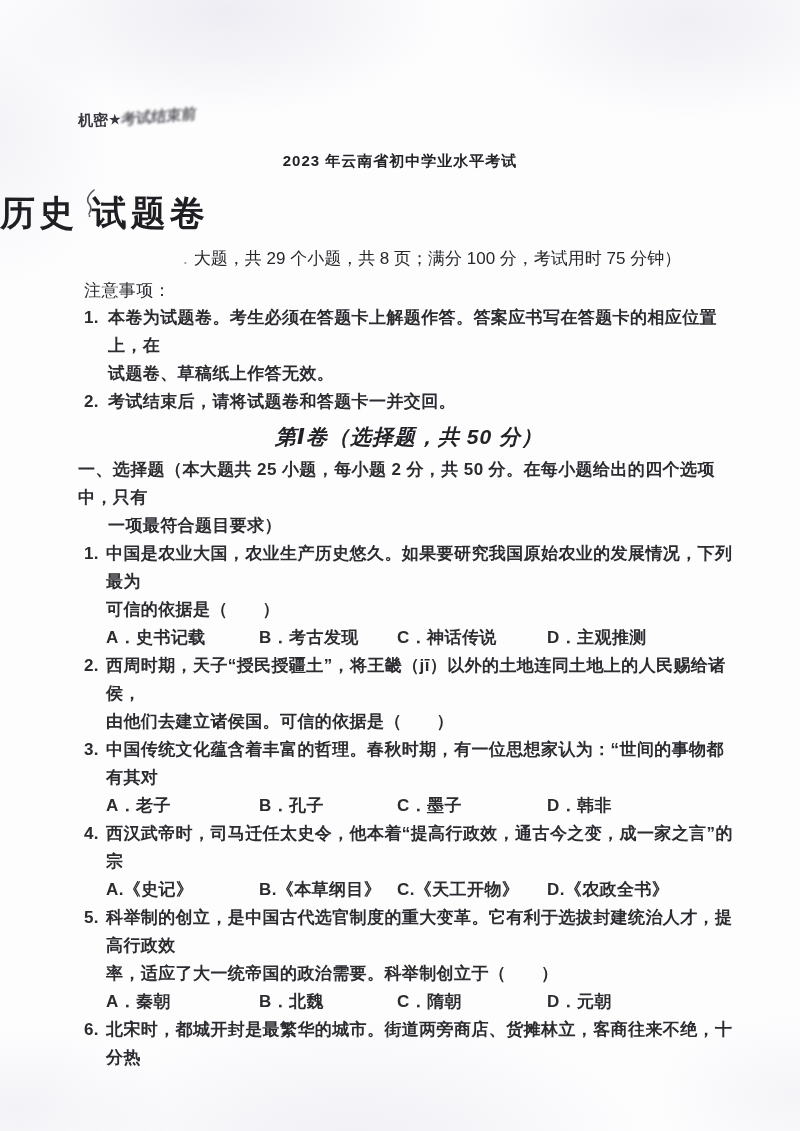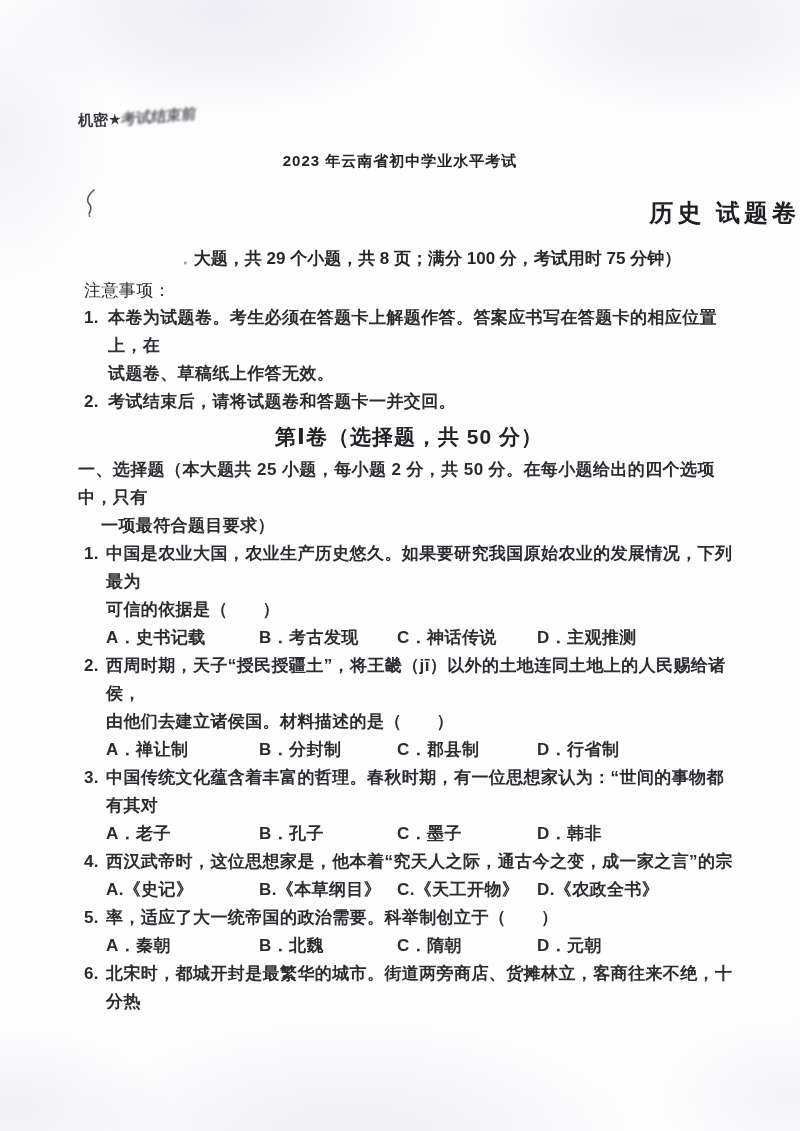--- a/index.html
+++ b/index.html
@@ -37,51 +37,51 @@
     opacity:.82;
     transform:skewX(-8deg) translateY(-2px) rotate(-3deg);
   }
   .penmark{position:absolute;left:82px;top:188px;}
   
   .exam-title{
     text-align:center;font-size:15px;font-weight:700;
     letter-spacing:1px;line-height:30px;color:#222227;
   }
   .paper-title{
-    text-align:right;font-size:24px;font-weight:700;
+    text-align:left;font-size:35px;font-weight:700;
     letter-spacing:4px;line-height:42px;margin-top:16px;color:#1e1e23;
   }
   .exam-info{
-    text-align:center;font-size:17px;font-weight:700;
+    text-align:center;font-size:17px;font-weight:400;
     line-height:22px;margin-top:14px;padding-left:58px;color:#26262b;
   }
   .exam-info .faint{opacity:.45;}
   
   .content{
     margin-left:84px;margin-right:66px;
     font-size:17px;line-height:28px;font-weight:600;
     letter-spacing:.4px;
   }
   .notice-heading{font-weight:400;line-height:26px;margin-top:8px;}
   .notice{position:relative;padding-left:24px;}
   .notice .n-num{position:absolute;left:0;top:0;}
   .section-title{
     text-align:center;font-size:21px;font-weight:700;
-    line-height:30px;margin-top:6px;letter-spacing:1px;color:#222227;
+    line-height:30px;margin-top:6px;letter-spacing:1px;color:#222227;font-style:italic;
   }
   .part-heading{margin-left:-6px;margin-top:4px;font-weight:700;}
-  .part-heading .ph-l2{margin-left:23px;}
+  .part-heading .ph-l2{margin-left:30px;}
   .q{position:relative;padding-left:22px;}
   .q .q-num{position:absolute;left:0;top:0;}
   .opt-row{position:relative;height:28px;}
   .opt{position:absolute;top:0;white-space:nowrap;}
   .o-a{left:0;}
   .o-b{left:153px;}
   .o-c{left:291px;}
-  .o-d{left:431px;}
+  .o-d{left:441px;}
 </style>
 </head>
 <body>
 
 <div class="page">
 
   <div class="stamp">
     <span>机密★</span><span class="tail">考试结束前</span>
   </div>
 
@@ -124,53 +124,48 @@
         <span class="opt o-a">A．史书记载</span>
         <span class="opt o-b">B．考古发现</span>
         <span class="opt o-c">C．神话传说</span>
         <span class="opt o-d">D．主观推测</span>
       </div>
     </div>
 
     <div class="q">
       <span class="q-num">2.</span>
       <div>西周时期，天子“授民授疆土”，将王畿（jī）以外的土地连同土地上的人民赐给诸侯，</div>
-      <div>由他们去建立诸侯国。材料描述的是（　　）</div>
-      <div class="opt-row">
-        <span class="opt o-a">A．禅让制</span>
-        <span class="opt o-b">B．分封制</span>
-        <span class="opt o-c">C．郡县制</span>
-        <span class="opt o-d">D．行省制</span>
-      </div>
+      <div>由他们去建立诸侯国。可信的依据是（　　）</div>
     </div>
 
     <div class="q">
       <span class="q-num">3.</span>
       <div>中国传统文化蕴含着丰富的哲理。春秋时期，有一位思想家认为：“世间的事物都有其对</div>
       <div class="opt-row">
         <span class="opt o-a">A．老子</span>
         <span class="opt o-b">B．孔子</span>
         <span class="opt o-c">C．墨子</span>
         <span class="opt o-d">D．韩非</span>
       </div>
     </div>
 
     <div class="q">
       <span class="q-num">4.</span>
-      <div>西汉武帝时，这位思想家是，他本着“究天人之际，通古今之变，成一家之言”的宗</div>
+      <div>西汉武帝时，司马迁任太史令，他本着“提高行政效，通古今之变，成一家之言”的宗</div>
       <div class="opt-row">
         <span class="opt o-a">A.《史记》</span>
         <span class="opt o-b">B.《本草纲目》</span>
         <span class="opt o-c">C.《天工开物》</span>
         <span class="opt o-d">D.《农政全书》</span>
       </div>
     </div>
 
     <div class="q">
       <span class="q-num">5.</span>
+      <div>科举制的创立，是中国古代选官制度的重大变革。它有利于选拔封建统治人才，提高行政效</div>
       <div>率，适应了大一统帝国的政治需要。科举制创立于（　　）</div>
       <div class="opt-row">
         <span class="opt o-a">A．秦朝</span>
         <span class="opt o-b">B．北魏</span>
         <span class="opt o-c">C．隋朝</span>
         <span class="opt o-d">D．元朝</span>
       </div>
     </div>
 
     <div class="q">

